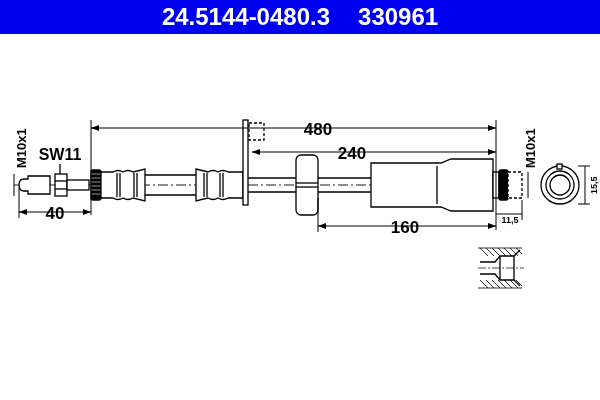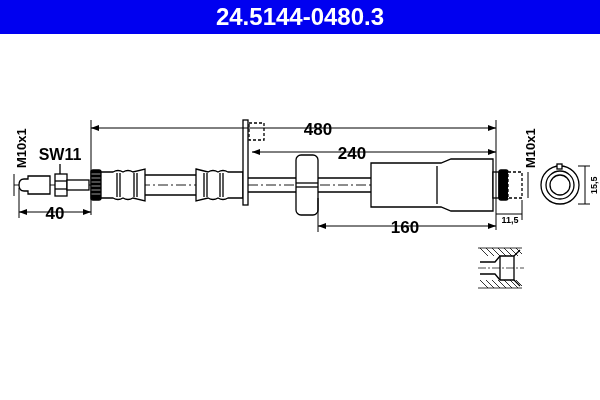--- a/index.html
+++ b/index.html
@@ -7,20 +7,21 @@
   .header { position:absolute; left:0; top:0; width:600px; height:34px; background:#0000f0; color:#ffffff; display:flex; align-items:center; justify-content:center; font-weight:bold; font-size:24px; letter-spacing:0px; }
   .header span { margin:0 14px; }
   svg { position:absolute; left:0; top:0; }
   .dim { font-family:"Liberation Sans", sans-serif; font-weight:bold; fill:#000; }
 </style>
 </head>
 <body>
 
 <div class="header">
   <span>24.5144-0480.3</span>
+  <span>330961</span>
 </div>
 
 <svg width="600" height="400" viewBox="0 0 600 400" xmlns="http://www.w3.org/2000/svg">
   <g stroke="#000" fill="none" stroke-width="1.3">
 
     <line x1="14" y1="185" x2="520" y2="185" stroke-dasharray="10,3,2,3" stroke-width="0.9"></line>
 
     <path d="M19 185 q0 -6 5 -6 l4 0 l0 -3 l22 0 l0 18 l-22 0 l0 -3 l-4 0 q-5 0 -5 -6z" fill="#fff"></path>
     <rect x="55" y="174" width="12" height="22" fill="#fff"></rect>
     <line x1="55" y1="181" x2="67" y2="181"></line>

